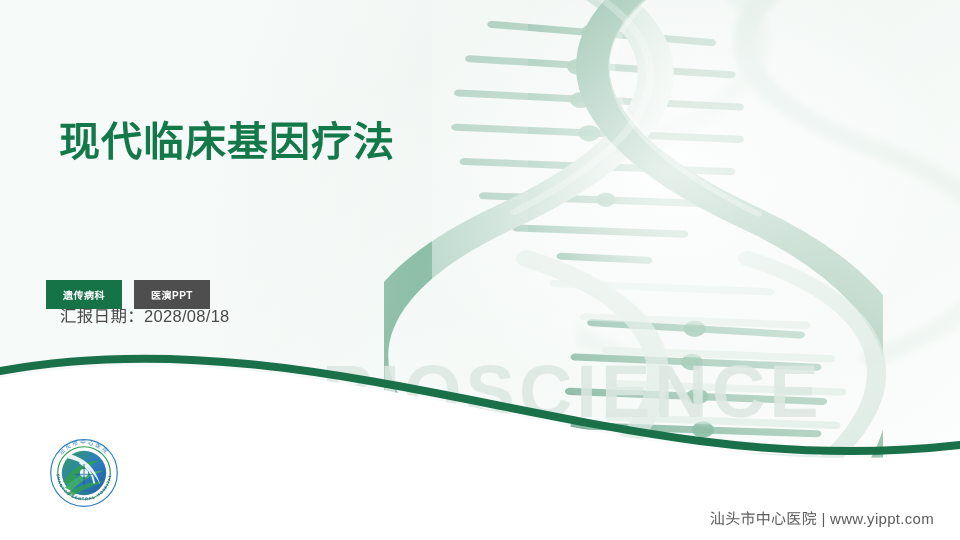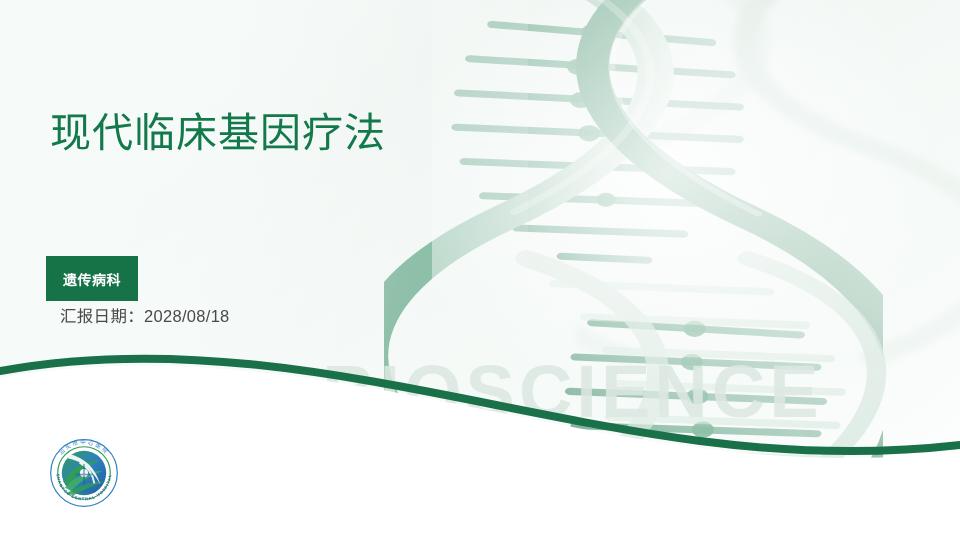--- a/index.html
+++ b/index.html
@@ -99,47 +99,48 @@
   
   .title-block {
     position: absolute;
     left: 46px;
     top: 104px;
     width: 470px;
   }
   .title-line {
     font-size: 41px;
     line-height: 1.26;
-    font-weight: 400;
+    font-weight: 700;
     letter-spacing: 1px;
-    margin: 4px;
+    margin: 13px;
     white-space: nowrap;
   }
   .title-line.accent { color: #13794a; }
   .title-line.dark   { color: #2b2b2b; }
 
   
   .tag-row {
     position: absolute;
     left: 46px;
     top: 256px;
     display: flex;
     gap: 12px;
   }
   .tag {
     display: inline-flex;
     align-items: center;
     justify-content: center;
     height: 29px;
-    padding: 8px 17px;
-    font-size: 14px;
+    padding: 0 17px;
+    font-size: 10px;
     font-weight: 700;
     color: #ffffff;
     letter-spacing: 0.5px;
     white-space: nowrap;
+    margin-top: 24px;
   }
   .tag-green { background: #167347; }
   .tag-gray  { background: #4e4e4e; }
 
   
   .date-line {
     position: absolute;
     left: 60px;
     top: 303px;
     font-size: 16.5px;
@@ -293,20 +294,21 @@
       <path d="M0,31 C240,-13 470,71 700,101 C800,114 890,113 960,105" fill="none" stroke="#1a7049" stroke-width="8" stroke-linecap="round"></path>
     </svg>
   </div>
 
   <div class="title-block">
     <h1 class="title-line accent">现代临床基因疗法</h1>
   </div>
 
   <div class="tag-row">
     <span class="tag tag-green">遗传病科</span>
+    <span class="tag tag-gray">医演PPT</span>
   </div>
 
   <div class="date-line">汇报日期：2028/08/18</div>
 
   <svg class="logo" viewBox="0 0 100 100">
     <defs>
       <path id="arcTop" d="M 50,50 m -39,0 a 39,39 0 1,1 78,0" fill="none"></path>
       <path id="arcBottom" d="M 50,50 m -37,0 a 37,37 0 1,0 74,0" fill="none"></path>
       <linearGradient id="globeGrad" x1="0" y1="0" x2="1" y2="1">
         <stop offset="0%" stop-color="#2f9e55"></stop>
@@ -332,14 +334,15 @@
 
     <text font-size="7.4" fill="#2f7fc0" letter-spacing="2.6">
       <textPath href="#arcTop" startOffset="50%" text-anchor="middle">汕头市中心医院</textPath>
     </text>
     <text font-size="5.4" fill="#1f5f9e" letter-spacing="1.3" font-weight="700">
       <textPath href="#arcBottom" startOffset="50%" text-anchor="middle">SHANTOU CENTRAL HOSPITAL</textPath>
     </text>
     <text x="50" y="80" font-size="5" fill="#2f9e55" text-anchor="middle" letter-spacing="0.6">1923</text>
   </svg>
 
+  <div class="footer">汕头市中心医院 | www.yippt.com</div>
 
 </div>
 
 </body></html>

